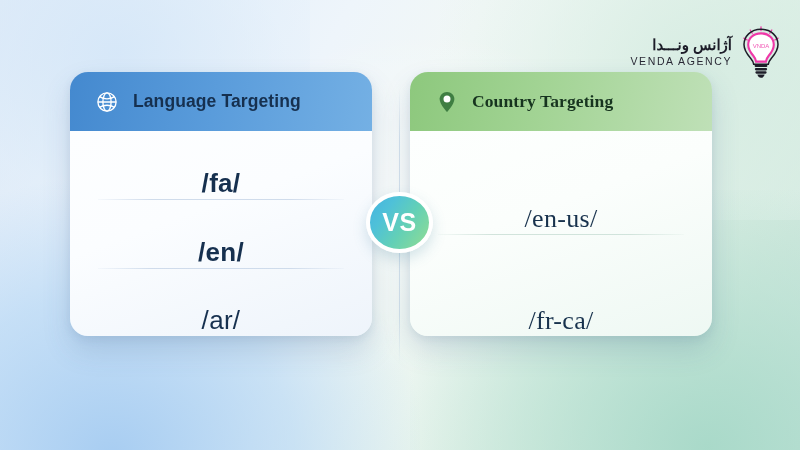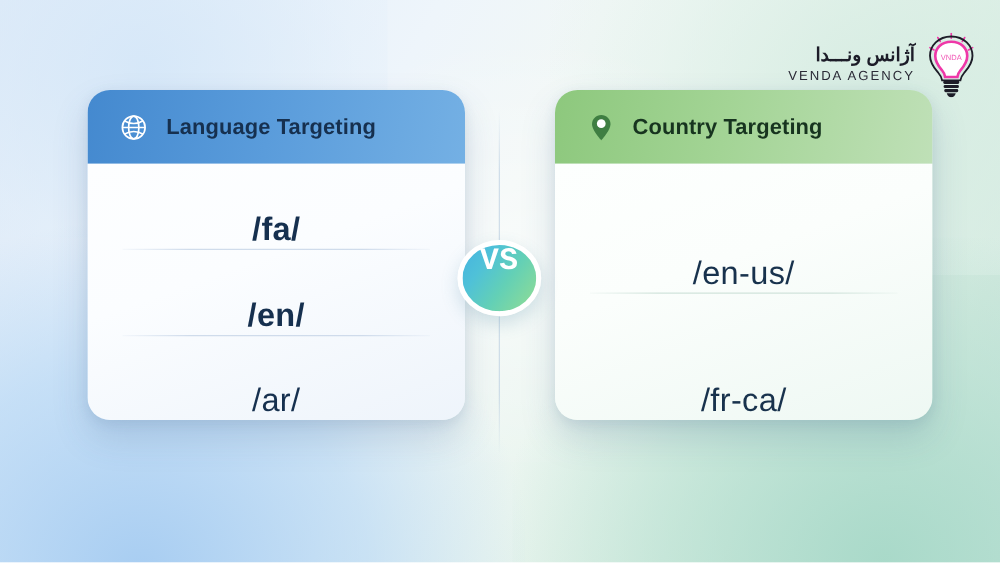--- a/index.html
+++ b/index.html
@@ -97,21 +97,21 @@
     top: 72px;
     width: 302px;
     height: 264px;
     border-radius: 18px;
     overflow: hidden;
     box-shadow: 0 14px 28px rgba(60,95,140,0.18), 0 3px 9px rgba(60,95,140,0.10);
     display: flex;
     flex-direction: column;
   }
   #card-language { left: 70px; }
-  #card-country  { left: 444px; }
+  #card-country  { left: 410px; font-family: Liberation Serif, serif; }
 
   .card-header {
     height: 59px;
     flex: 0 0 59px;
     display: flex;
     align-items: center;
     gap: 13px;
     padding-left: 25px;
     box-sizing: border-box;
   }
@@ -193,23 +193,23 @@
     position: absolute;
     left: 366px;
     top: 192px;
     width: 67px;
     height: 61px;
     border-radius: 50%;
     background: linear-gradient(125deg, #45b3e0 0%, #4fc1d8 28%, #63d0b6 58%, #93dd92 100%);
     border: 4px solid #ffffff;
     box-sizing: border-box;
     display: flex;
+    align-items: center;
     justify-content: center;
     box-shadow: 0 6px 14px rgba(70,130,160,0.22);
-    font-family: Liberation Mono, monospace;
   }
   #vs-badge .vs-label {
     color: #ffffff;
     font-size: 25px;
     font-weight: bold;
     letter-spacing: 0.5px;
     line-height: 1;
   }
 </style>
 </head>

